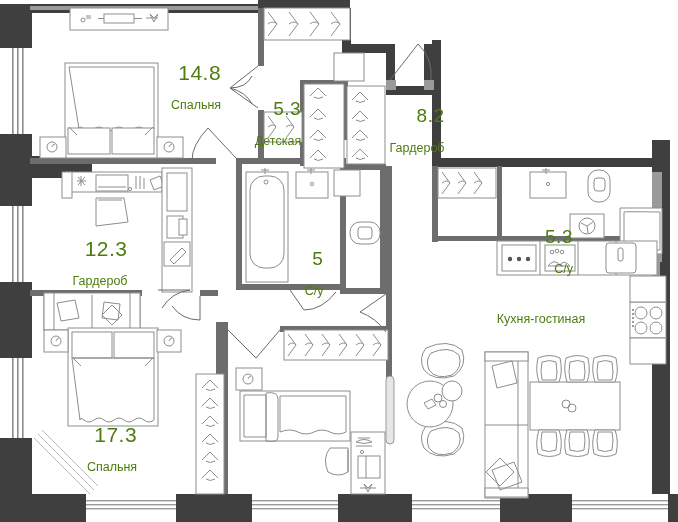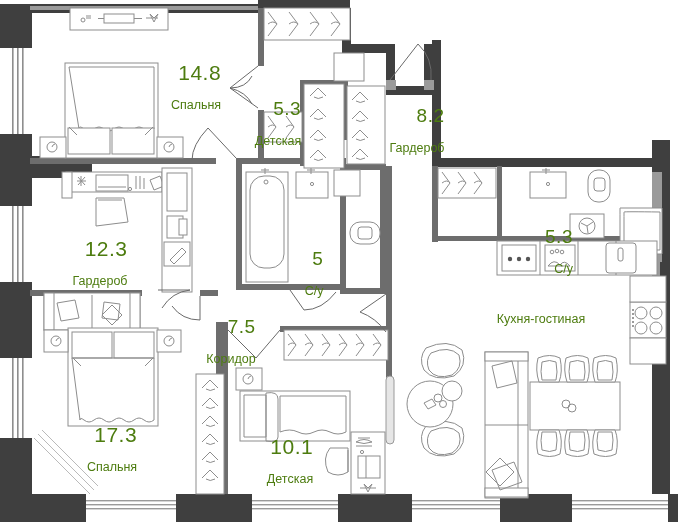--- a/index.html
+++ b/index.html
@@ -570,32 +570,24 @@
   <div class="lbl small" style="left:559px;top:190px;transform:translateX(-50%);">
     <span class="area">5.3</span>
     <span class="nm">С/у</span>
   </div>
 
   <div class="lbl" style="left:100px;top:238px;transform:translateX(-50%);">
     <span class="area">12.3</span>
     <span class="nm">Гардероб</span>
   </div>
 
-  <div class="lbl small" style="left:231px;top:280px;transform:translateX(-50%);">
-    <span class="area">7.5</span>
-    <span class="nm">Коридор</span>
-  </div>
 
   <div class="lbl" style="left:112px;top:424px;transform:translateX(-50%);">
     <span class="area">17.3</span>
     <span class="nm">Спальня</span>
   </div>
 
-  <div class="lbl" style="left:290px;top:436px;transform:translateX(-50%);">
-    <span class="area">10.1</span>
-    <span class="nm">Детская</span>
-  </div>
 
   <div class="lbl" style="left:541px;top:298px;transform:translateX(-50%);">
     <span class="nm">Кухня-гостиная</span>
   </div>
 
 </div>
 
 </body></html>

